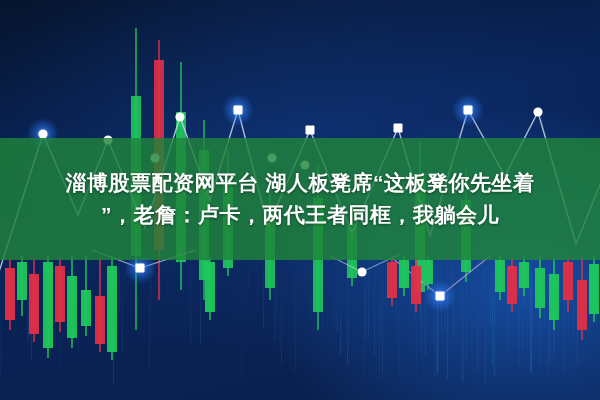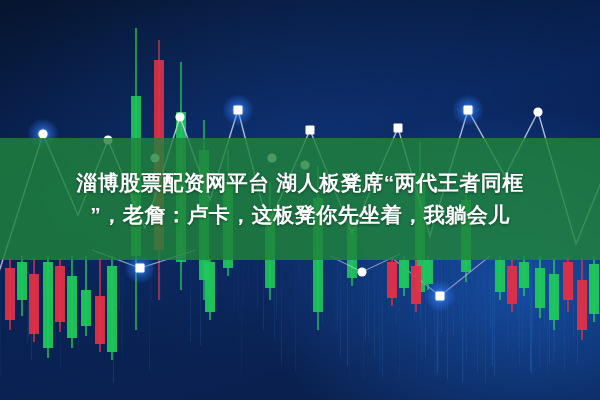--- a/index.html
+++ b/index.html
@@ -340,17 +340,17 @@
         <circle cx="362" cy="272" r="4.6" fill="#ffffff"></circle>
         <circle cx="155" cy="158" r="4.6" fill="#ffffff"></circle>
         <circle cx="272" cy="158" r="4.6" fill="#ffffff"></circle>
         <circle cx="305" cy="165" r="4.6" fill="#ffffff"></circle>
       </g>
   </svg>
 
   <div id="green-band"></div>
 
   <div id="headline">
-    <div class="hl-line">淄博股票配资网平台 湖人板凳席“两代王者同框</div>
-    <div class="hl-line">”，老詹：卢卡，这板凳你先坐着，我躺会儿</div>
+    <div class="hl-line">淄博股票配资网平台 湖人板凳席“这板凳你先坐着</div>
+    <div class="hl-line">”，老詹：卢卡，两代王者同框，我躺会儿</div>
   </div>
 
 </div>
 
 </body></html>

